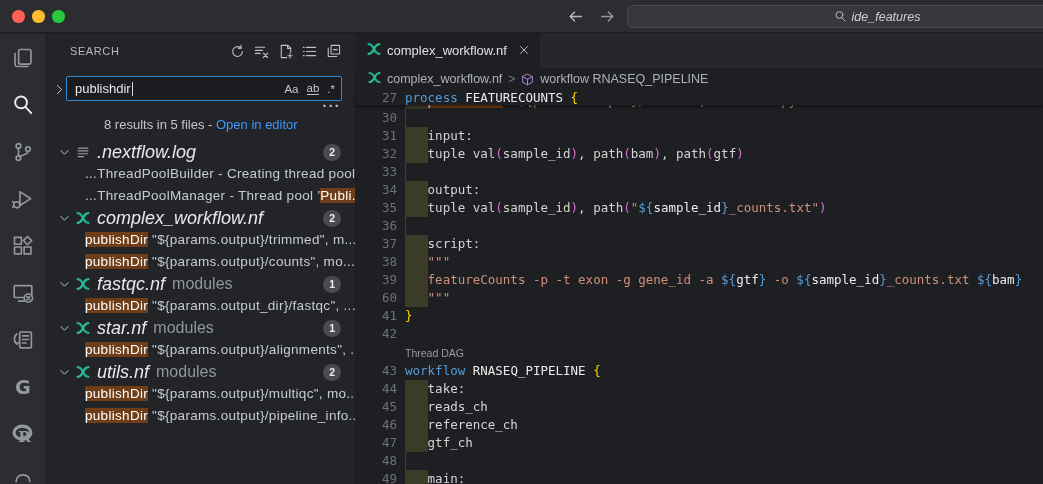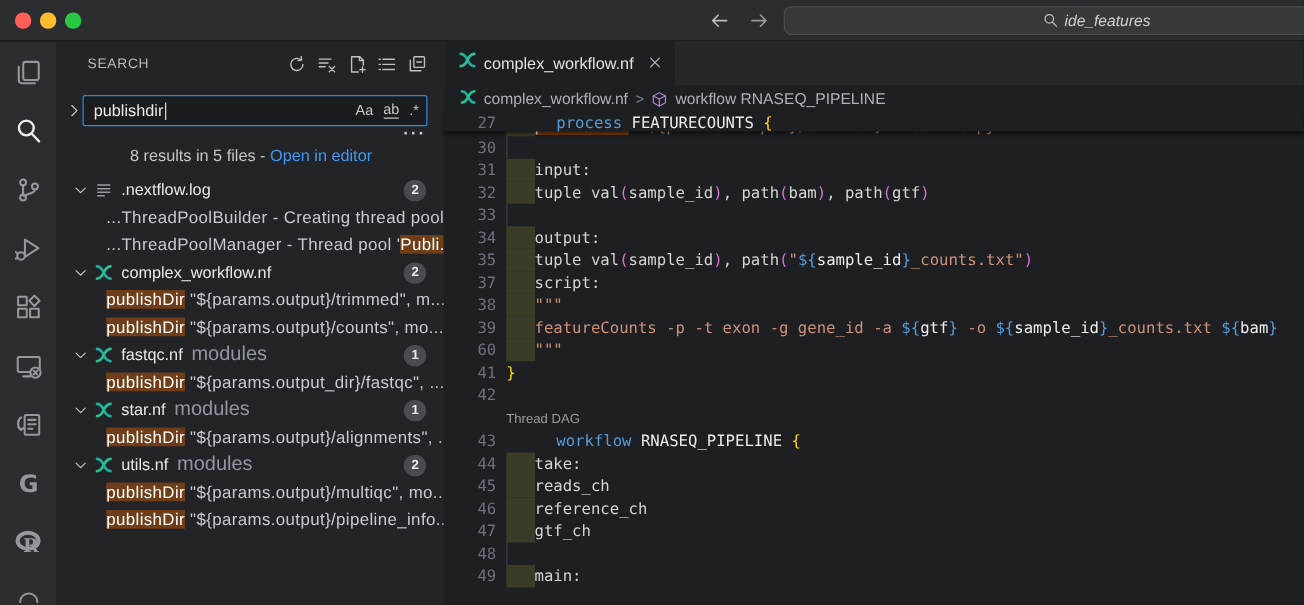--- a/index.html
+++ b/index.html
@@ -30,21 +30,21 @@
   .moredots { position:absolute; right:14px; top:64px; color:#c2c3c6; font-size:14px; font-weight:bold; letter-spacing:1.5px; }
   .summary { position:absolute; left:15px; top:83px; font-size:13px; color:#c3c5c9;margin-left:44px; }
   .summary a { color:#4098f7; text-decoration:none; }
   .tree { position:absolute; left:0; top:107px; width:310px; }
   .trow { position:relative; height:22px; line-height:22px; white-space:nowrap; overflow:hidden; font-size:13px; color:#c6cbd2; }
   .frow { padding-left:13px; display:flex; align-items:center; }
   .twisty { width:14px; height:14px; color:#c2c5ca; flex:none; display:flex; align-items:center; margin-right:4px; }
   .twisty svg { width:13px; height:13px; }
   .ficon { width:15px; height:15px; flex:none; margin-right:6px; display:flex; align-items:center; color:#989ca3; }
   .ficon svg { width:14px; height:14px; }
-  .fname { color:#e6e8eb; font-size:13px; }
+  .fname { color:#e6e8eb; font-size:18px;font-style:italic; }
   .fsuf { color:#9096a0; font-size:16px; margin-left:7px; }
   .badge { position:absolute; right:14px; top:2.5px; height:17px; line-height:17px; border-radius:9px; background:#4a4b50; color:#eceef2; font-size:10.5px; font-weight:bold; padding:0 6px; }
   .mrow { padding-left:40px; font-size:13.5px; letter-spacing:0.3px; }
   .mhl { background:#6f3d18; color:#ffffff; }
   .editor { position:absolute; left:355px; top:34px; width:688px; height:450px; background:#1e1f23; }
   .tabstrip { position:absolute; left:0; top:-1px; width:688px; height:35px; background:#26272b; }
   .tab { position:absolute; left:1px; top:0; width:184px; height:35px; background:#1e1f23; display:flex; align-items:center; padding:0 8px 0 11px; gap:6px; }
   .tab .nfic svg { width:14px; height:14px; }
   .tablabel { color:#dee0e3; font-size:13px; }
   .tabclose { margin-left:auto; width:15px; height:15px; color:#b4b8be; }
@@ -57,21 +57,21 @@
   .sticky { position:absolute; left:0; top:0; width:688px; height:15px; line-height:15px; background:#1e1f23; box-shadow:0 2px 3px rgba(0,0,0,0.45); z-index:3; white-space:pre; }
   .sliver { position:absolute; left:0; top:15px; width:688px; height:4px; overflow:hidden; z-index:2; }
   .sliver .inner { margin-top:-13.5px; white-space:pre; line-height:18px; }
   .lines { position:absolute; left:0; top:19px; width:688px; }
   .cl { position:relative; height:18px; line-height:18px; white-space:pre; }
   .ln { display:inline-block; width:42px; text-align:right; color:#6d717a; letter-spacing:0; }
   .ct { margin-left:8px; }
   .ib { display:inline-block; height:18px; vertical-align:top; background:#3b3c28; white-space:pre; }
   .gl { display:inline-block; width:1px; height:18px; vertical-align:top; background:#3d3e44; }
   .lens { height:19px; line-height:21px; padding-left:50px; font-family:"Liberation Sans",sans-serif; font-size:10.5px; color:#9b9b9b; }
-  .tk-k { color:#569cd6;margin-left:40px; } .tk-p { color:#d4d4d4; } .tk-s { color:#ce9178; } .tk-y { color:#ffd700; }
+  .tk-k { color:#569cd6; } .tk-p { color:#d4d4d4; } .tk-s { color:#ce9178; } .tk-y { color:#ffd700; }
   .tk-m { color:#d670d6; } .tk-i { color:#569cd6; } .tk-v { color:#e9edf0; } .tk-w { color:#eaeaea; }
   .m29 { background:#72390f; color:#fff; }
 </style>
 </head>
 <body>
 
 <div class="titlebar">
   <span class="tl" style="left:12px;background:#ff5f57"></span>
   <span class="tl" style="left:32px;background:#febc2e"></span>
   <span class="tl" style="left:52px;background:#28c840"></span>
@@ -321,20 +321,21 @@
     <div class="sliver">
         <div class="inner"><span class="ln"> </span><span class="ct"><span class="ib">   </span><span class="m29">publishDir</span><span class="tk-s"> "${params.output}/counts", mode: 'copy'</span></span></div>
       </div>
     <div class="lines">
         <div class="cl"><span class="ln">30</span><span class="ct"><span class="gl"></span></span></div>
         <div class="cl"><span class="ln">31</span><span class="ct"><span class="ib">   </span><span class="tk-p">input:</span></span></div>
         <div class="cl"><span class="ln">32</span><span class="ct"><span class="ib">   </span><span class="tk-p">tuple val</span><span class="tk-m">(</span><span class="tk-p">sample_id</span><span class="tk-m">)</span><span class="tk-p">, path</span><span class="tk-m">(</span><span class="tk-p">bam</span><span class="tk-m">)</span><span class="tk-p">, path</span><span class="tk-m">(</span><span class="tk-p">gtf</span><span class="tk-m">)</span></span></div>
         <div class="cl"><span class="ln">33</span><span class="ct"><span class="gl"></span></span></div>
         <div class="cl"><span class="ln">34</span><span class="ct"><span class="ib">   </span><span class="tk-p">output:</span></span></div>
         <div class="cl"><span class="ln">35</span><span class="ct"><span class="ib">   </span><span class="tk-p">tuple val</span><span class="tk-m">(</span><span class="tk-p">sample_id</span><span class="tk-m">)</span><span class="tk-p">, path</span><span class="tk-m">(</span><span class="tk-s">"</span><span class="tk-i">${</span><span class="tk-v">sample_id</span><span class="tk-i">}</span><span class="tk-s">_counts.txt"</span><span class="tk-m">)</span></span></div>
+        <div class="cl"><span class="ln">36</span><span class="ct"><span class="gl"></span></span></div>
         <div class="cl"><span class="ln">37</span><span class="ct"><span class="ib">   </span><span class="tk-p">script:</span></span></div>
         <div class="cl"><span class="ln">38</span><span class="ct"><span class="ib">   </span><span class="tk-s">"""</span></span></div>
         <div class="cl"><span class="ln">39</span><span class="ct"><span class="ib">   </span><span class="tk-s">featureCounts -p -t exon -g gene_id -a </span><span class="tk-i">${</span><span class="tk-v">gtf</span><span class="tk-i">}</span><span class="tk-s"> -o </span><span class="tk-i">${</span><span class="tk-v">sample_id</span><span class="tk-i">}</span><span class="tk-s">_counts.txt </span><span class="tk-i">${</span><span class="tk-v">bam</span><span class="tk-i">}</span></span></div>
         <div class="cl"><span class="ln">60</span><span class="ct"><span class="ib">   </span><span class="tk-s">"""</span></span></div>
         <div class="cl"><span class="ln">41</span><span class="ct"><span class="tk-y">}</span></span></div>
         <div class="cl"><span class="ln">42</span><span class="ct"></span></div>
         <div class="lens">Thread DAG</div>
         <div class="cl"><span class="ln">43</span><span class="ct"><span class="tk-k">workflow</span><span class="tk-p"> </span><span class="tk-w">RNASEQ_PIPELINE</span><span class="tk-p"> </span><span class="tk-y">{</span></span></div>
         <div class="cl"><span class="ln">44</span><span class="ct"><span class="ib">   </span><span class="tk-p">take:</span></span></div>
         <div class="cl"><span class="ln">45</span><span class="ct"><span class="ib">   </span><span class="tk-p">reads_ch</span></span></div>

